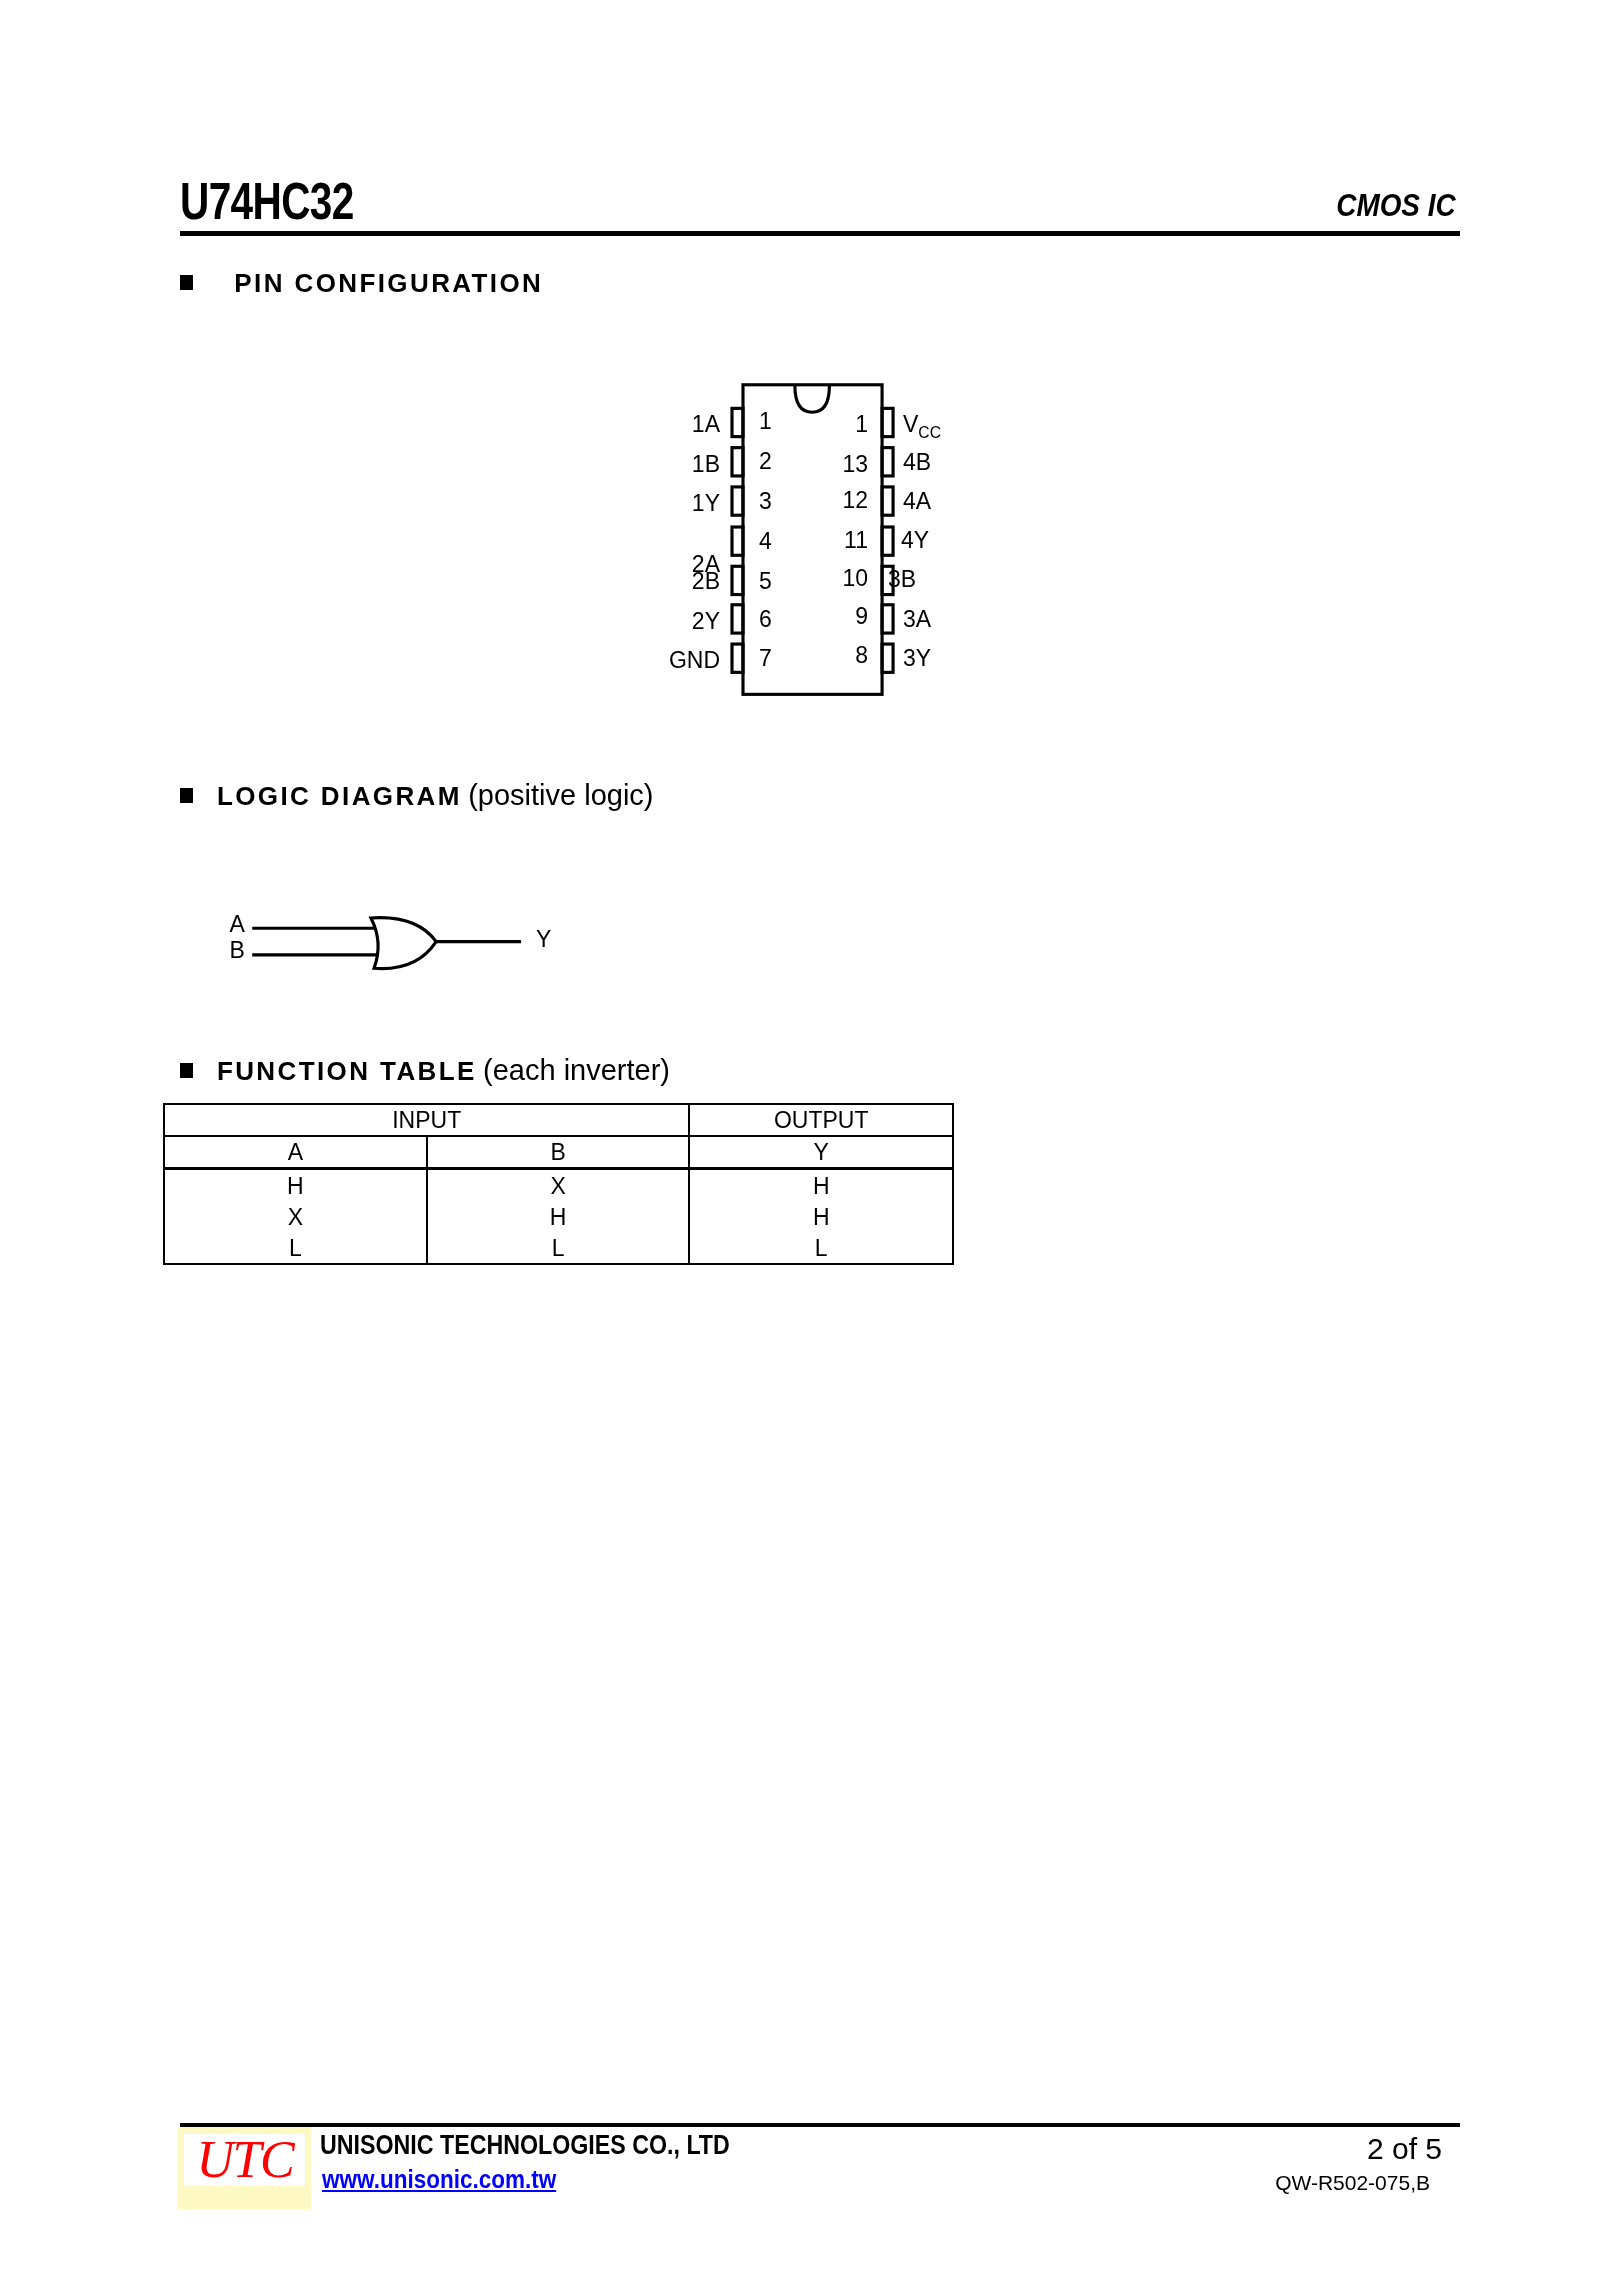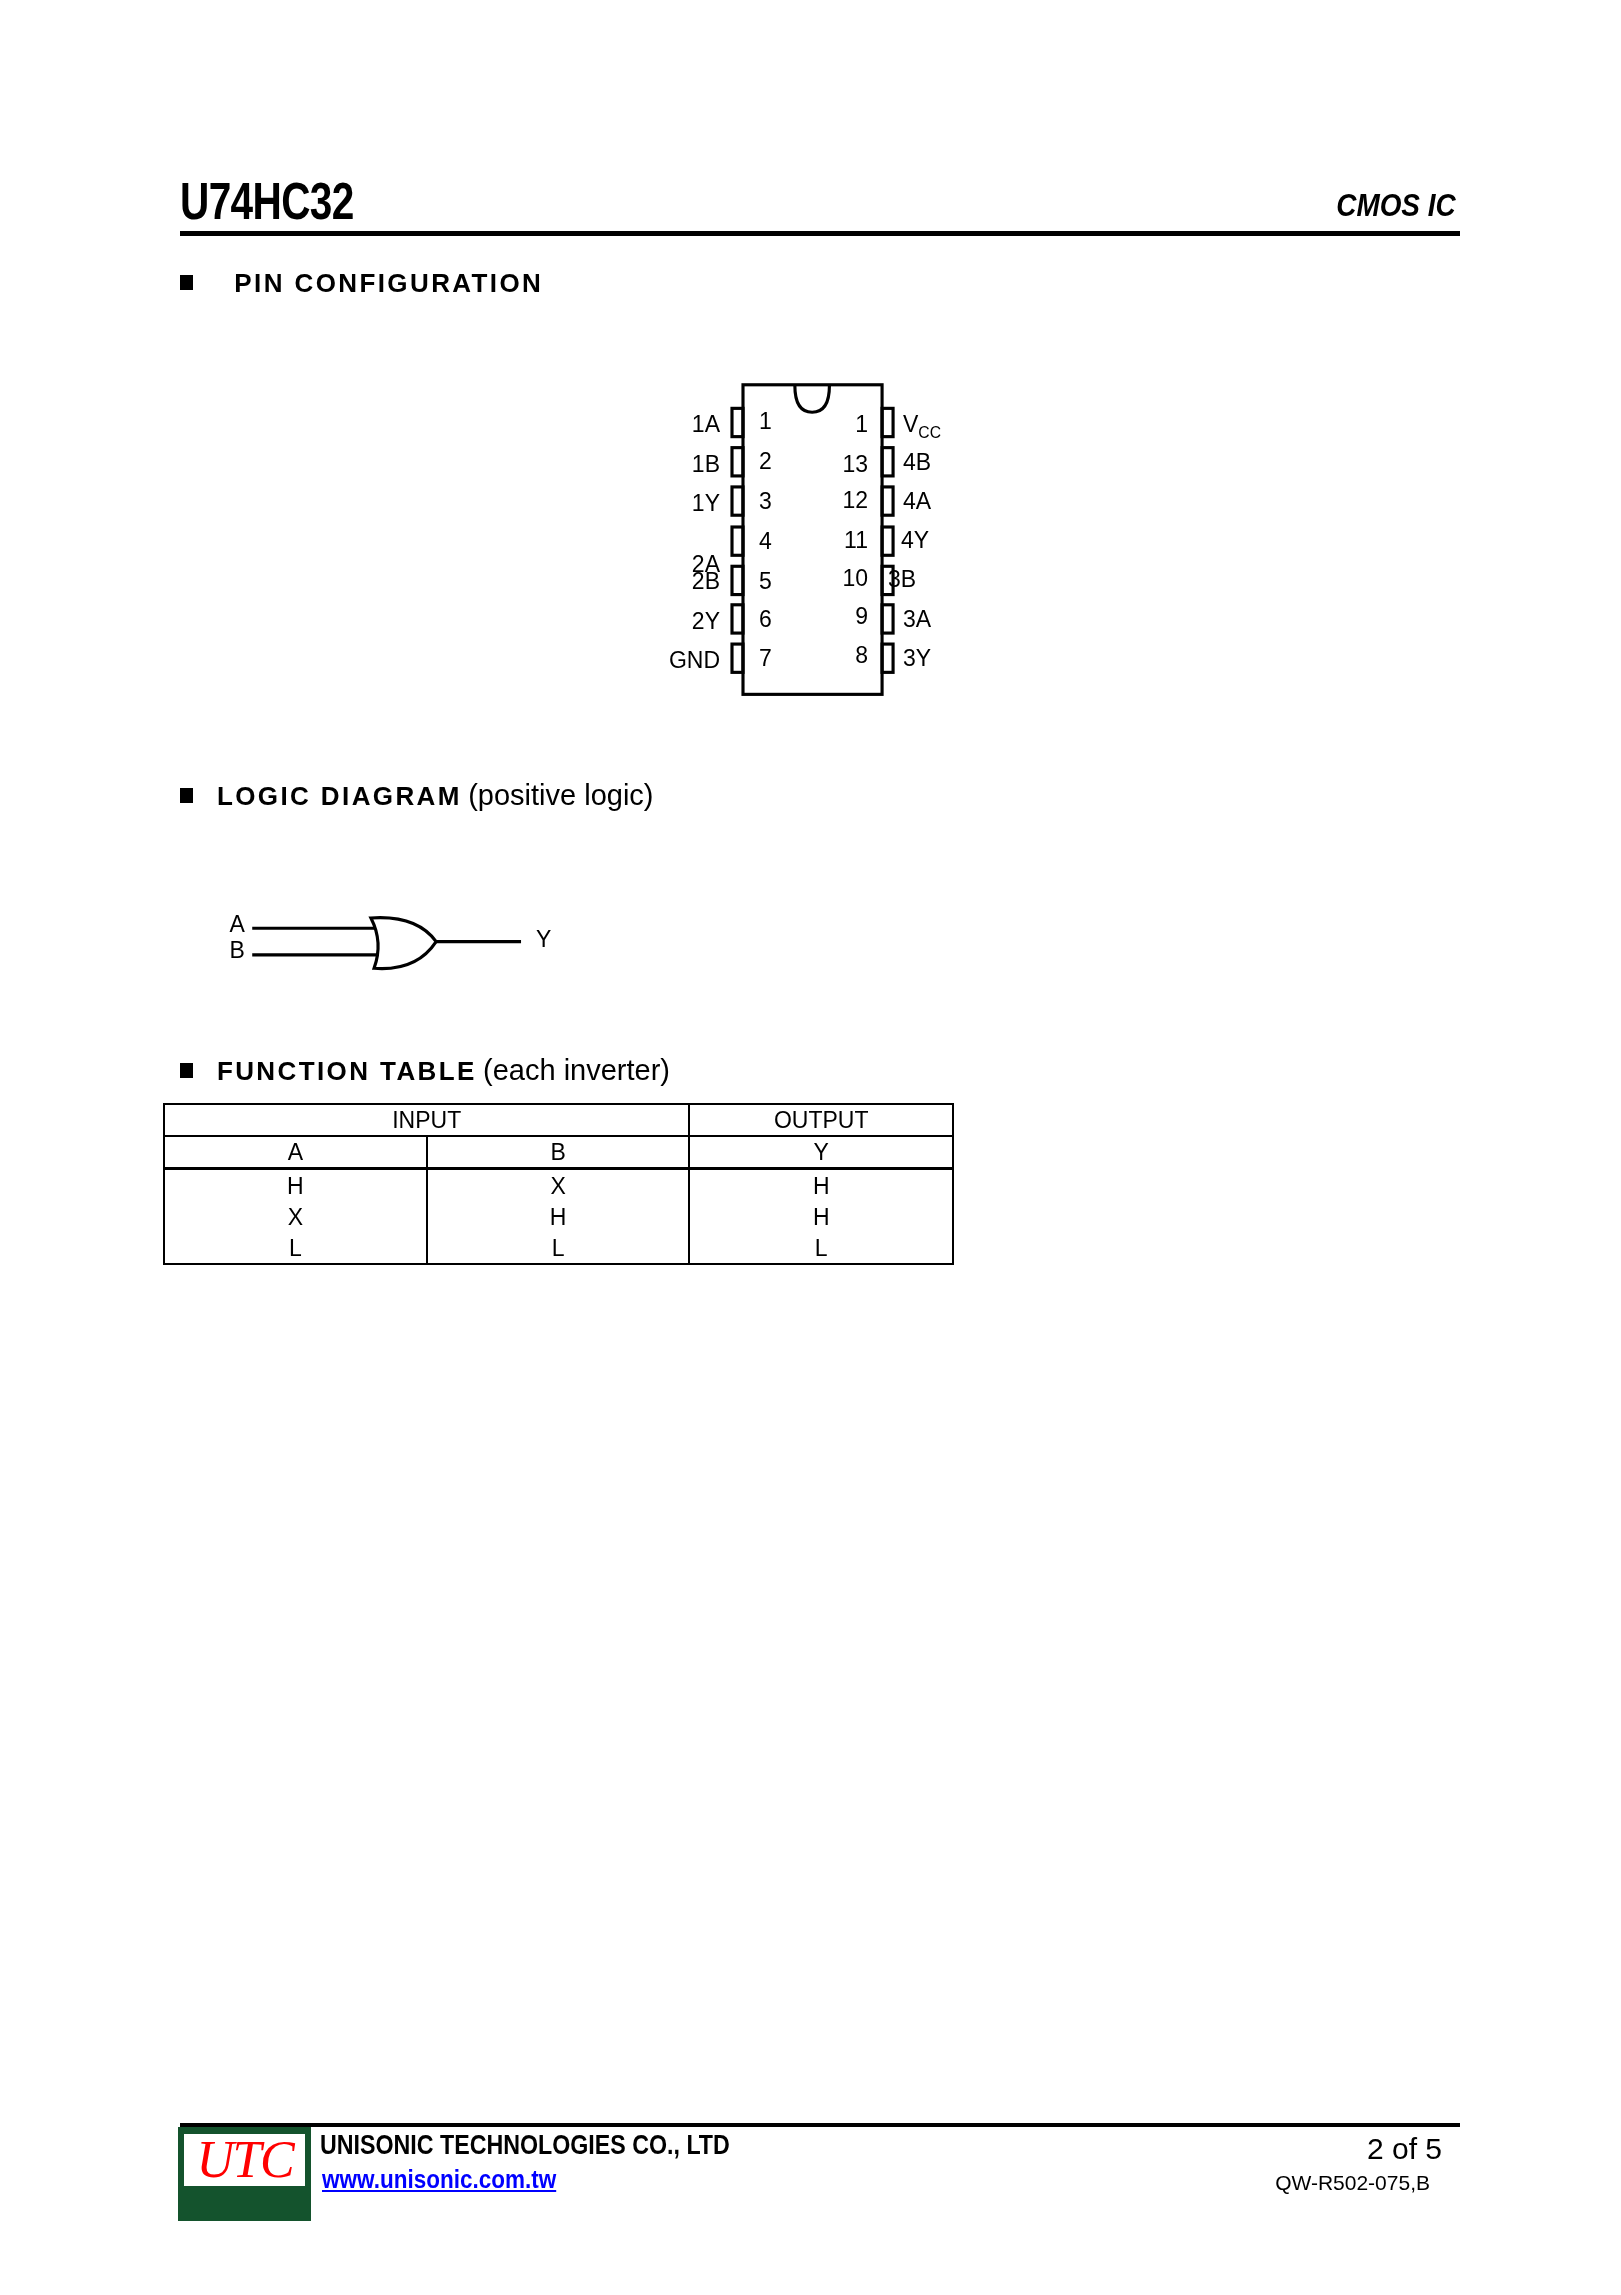--- a/index.html
+++ b/index.html
@@ -11,21 +11,21 @@
   .sec { font-size:26px; font-weight:bold; letter-spacing:2.4px; white-space:nowrap; }
   .sec .bullet { display:inline-block; width:13.3px; height:15px; background:#000; margin-right:41px; vertical-align:middle; position:relative; top:-2.4px; }
   .sec .note { font-weight:normal; letter-spacing:0; font-size:29px; margin-left:6.3px; }
   .chip-label { font-size:23px; position:absolute; }
   table.ft { position:absolute; left:163px; top:1103px; width:791px; border-collapse:collapse; font-size:23px; }
   table.ft td { border:2.4px solid #000; text-align:center; height:30px; padding:0; line-height:28px; }
   table.ft tr.body td { border-top:none; border-bottom:none; height:31px; }
   table.ft tr.body.first td { border-top:3.1px solid #000; }
   table.ft tr.body.last td { border-bottom:2.4px solid #000; }
   .rule-bot { left:180px; top:2123px; width:1280px; height:3.9px; background:#000; }
-  .logo { left:178px; top:2127px; width:133px; height:94px; background:#14532d; }
+  .logo { left:178px; top:2127px; width:133px; height:82px; background:#fef9c3; }
   .logo-inner { position:absolute; left:6.3px; top:7px; width:121px; height:52px; background:#fff; color:#ff0000; font-family:"Liberation Serif", serif; font-style:italic; font-size:52px; line-height:52px; text-align:center; letter-spacing:-1.6px; }
   .company { left:320px; top:2130px; font-size:27px; font-weight:bold; transform:scaleX(0.86); transform-origin:left top; white-space:nowrap; }
   .website { left:322px; top:2165px; font-size:25px; font-weight:bold; color:#0000ff; text-decoration:underline; transform:scaleX(0.9); transform-origin:left top; }
   .pageno { right:180px; top:2132px; font-size:30px; }
   .docid { right:192px; top:2171px; font-size:21px; }
 </style>
 </head>
 <body>
 
 <div class="abs title">U74HC32</div>

